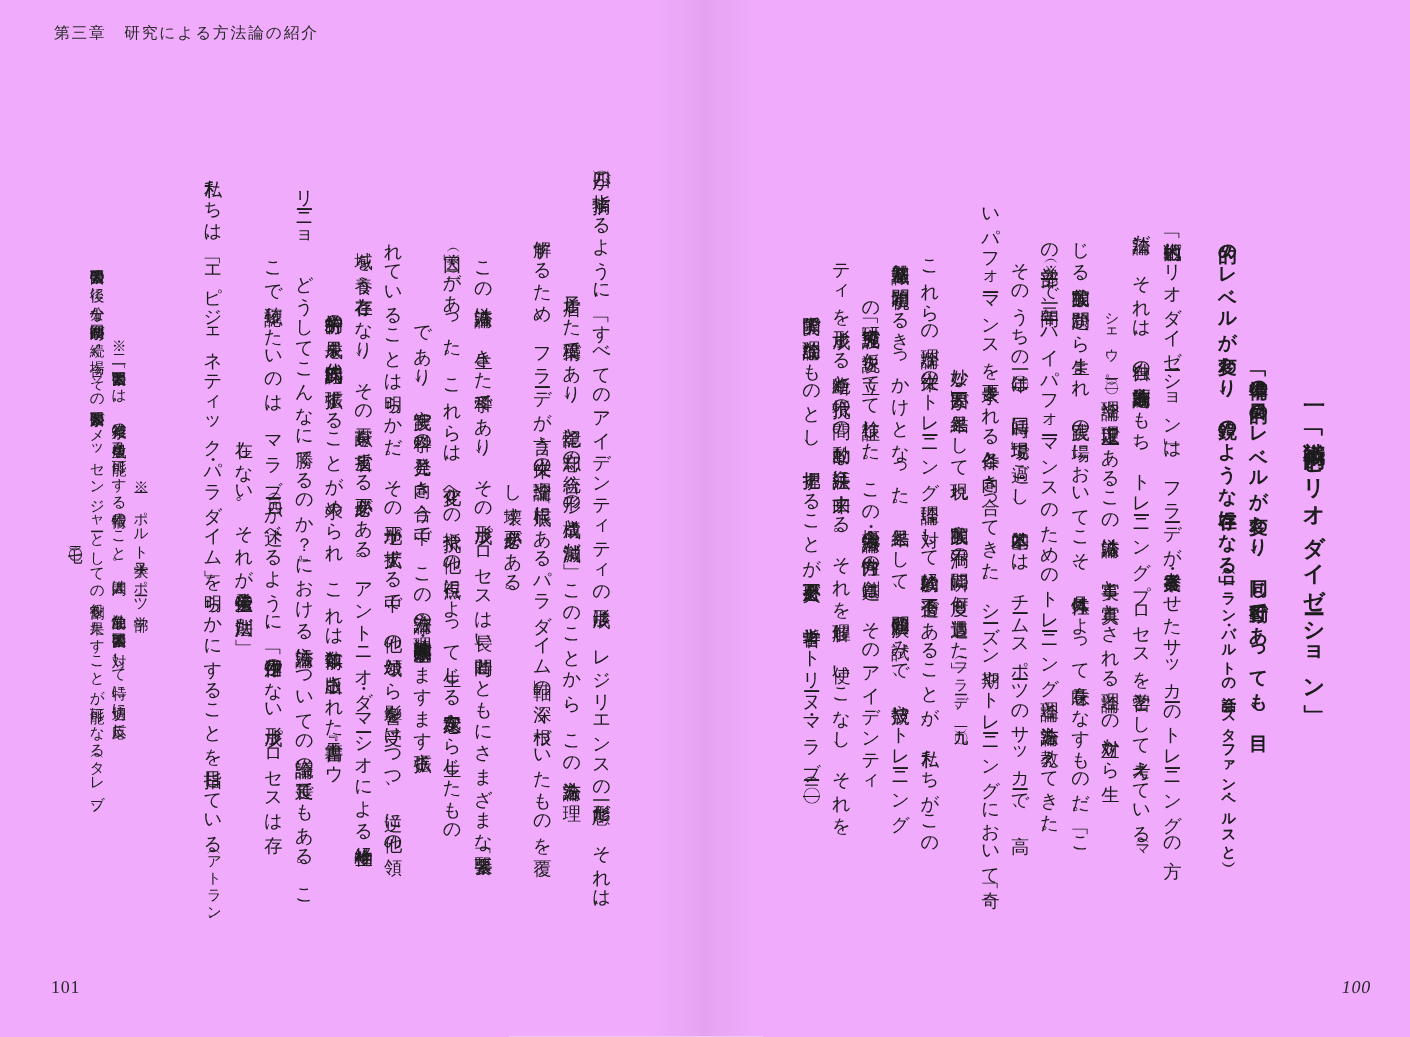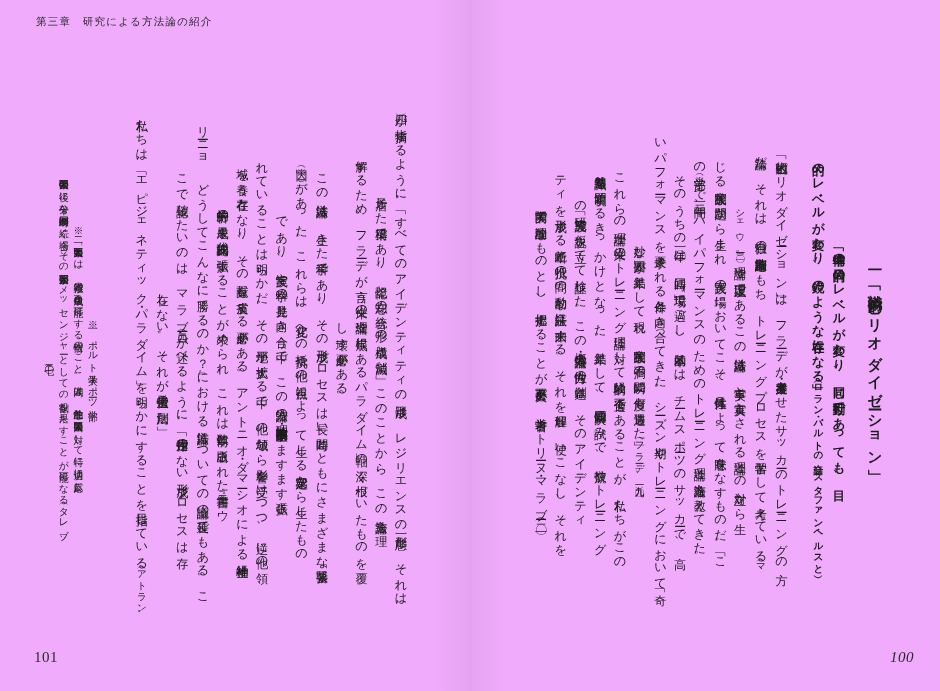--- a/index.html
+++ b/index.html
@@ -26,21 +26,21 @@
   }
   .epigraph{margin-left:17px;}
   .epigraph .tcol{font-weight:bold;padding-top:8px;font-size:12.4px;}
   .small{font-size:9.6px;letter-spacing:0.35px;}
   .footnotes{position:absolute;left:34px;top:66px;height:584px;width:66px;}
   .footnotes .tcol{font-size:9.8px;line-height:14.6px;letter-spacing:0.3px;}
   .running-header{
     position:absolute;left:36px;top:15px;font-size:10.5px;
     letter-spacing:1.2px;color:#2a2a2a;
   }
-  .pagenum{position:absolute;bottom:25px;font-size:15px;color:#2a2a2a;letter-spacing:0.5px;}
+  .pagenum{position:absolute;bottom:25px;font-size:12px;color:#2a2a2a;letter-spacing:0.5px;}
   #pagenum-left{left:34px;}
   #pagenum-right{right:26px;font-style:italic;}
 </style>
 </head>
 <body>
 
 <div class="canvas">
 
   <div class="gutter-shadow"></div>
 

